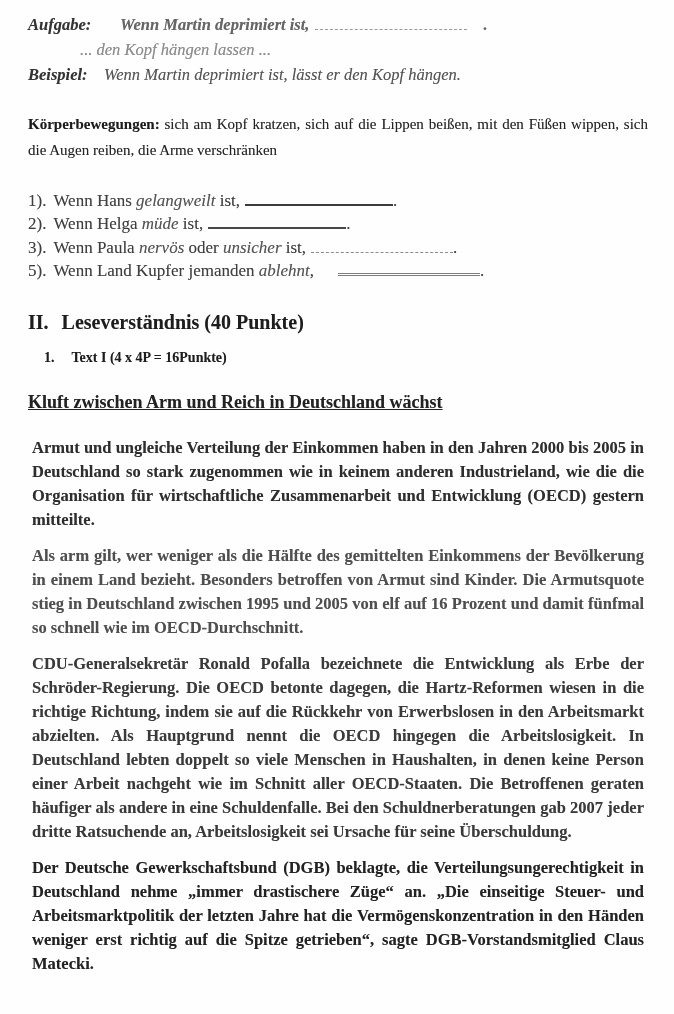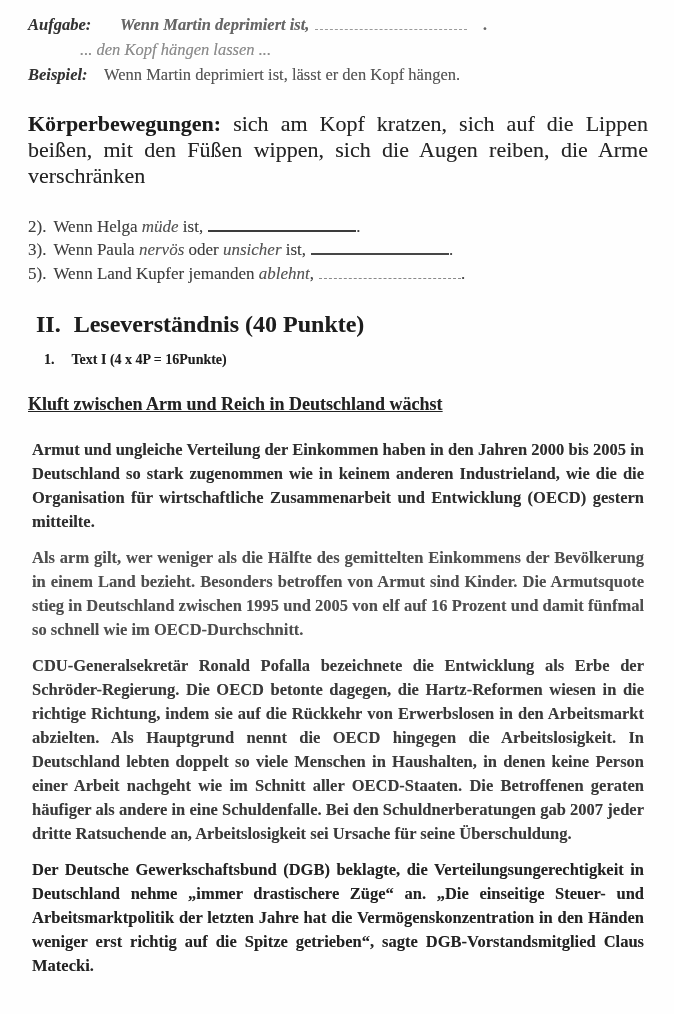--- a/index.html
+++ b/index.html
@@ -15,48 +15,48 @@
 
   
   .task { font-size: 16.5px; line-height: 25px; }
   .task-row .lbl {
     display: inline-block; min-width: 76px;
     font-weight: bold; font-style: italic; color: #333;
   }
   .task-row.first .sent { margin-left: 16px; font-weight: bold; }
   .task .sent { font-style: italic; color: #666; }
   .task-hint { font-style: italic; color: #8d8d8d; margin-left: 52px; }
-  .task .example { color: #555; }
+  .task .example { font-style: italic; color: #555; }
   .blank {
     display: inline-block; height: 0.8em; vertical-align: baseline;
   }
   .task-blank { width: 152px; border-bottom: 1.4px dashed #9a9a9a; margin-left: 6px; }
 
   
   .vocab {
-    margin: 24px 0 12px; font-size: 22px; line-height: 26px;
+    margin: 24px 0 12px; font-size: 15px; line-height: 26px;
     text-align: justify; color: #242424;
   }
   .vocab b { color: #1c1c1c; }
 
   
   .list { margin-top: 26px; font-size: 17px; color: #3f3f3f; }
   .item { line-height: 23.4px; white-space: nowrap; }
   .item .num { margin-right: 7px; }
   .item em { color: #555; }
   .item .blank { margin-left: 5px; }
   .item:nth-child(1) .blank { width: 148px; border-bottom: 2px solid #3c3c3c; }
   .item:nth-child(2) .blank { width: 138px; border-bottom: 2px solid #474747; }
   .item:nth-child(3) .blank { width: 142px; border-bottom: 1.4px dashed #8a8a8a; }
   .item:nth-child(4) .blank { width: 142px; margin-left: 24px; border-bottom: 3px double #7d7d7d; }
   .item:nth-child(5) .blank { width: 154px; margin-left: 13px; border-bottom: 2px solid #4a4a4a; }
 
   
   h2.sec {
-    margin: 26px 8px 0; font-size: 24px; line-height: 26px;
+    margin: 26px 0 0; font-size: 20px; line-height: 26px;
     font-weight: bold; color: #1d1d1d;
   }
   h2.sec .h-num { margin-right: 13px; }
   h3.subsec {
     margin: 11px 16px 0; font-size: 14px; line-height: 24px;
     font-weight: bold; color: #1d1d1d;
   }
   h3.subsec .h-num { margin-right: 17px; }
   h4.article-title {
     margin: 21px 0 22px; font-size: 18px; line-height: 23px;
@@ -85,20 +85,23 @@
     <div class="task-hint">... den Kopf hängen lassen ...</div>
     <div class="task-row">
       <span class="lbl">Beispiel:</span><span class="example">Wenn Martin deprimiert ist, lässt er den Kopf hängen.</span>
     </div>
   </div>
 
   <p class="vocab"><b>Körperbewegungen:</b><span> sich am Kopf kratzen, sich auf die Lippen beißen, mit den Füßen wippen, sich die Augen reiben, die Arme verschränken</span></p>
 
   <div class="list">
     <div class="item">
+      <span class="num">1).</span><span>Wenn Hans </span><em>gelangweilt</em><span></span><em></em><span> ist,</span><span class="blank"></span><span>.</span>
+    </div>
+    <div class="item">
       <span class="num">2).</span><span>Wenn Helga </span><em>müde</em><span></span><em></em><span> ist,</span><span class="blank"></span><span>.</span>
     </div>
     <div class="item">
       <span class="num">3).</span><span>Wenn Paula </span><em>nervös</em><span> oder </span><em>unsicher</em><span> ist,</span><span class="blank"></span><span>.</span>
     </div>
     <div class="item">
       <span class="num">5).</span><span>Wenn Land Kupfer jemanden </span><em>ablehnt</em><span></span><em></em><span>,</span><span class="blank"></span><span>.</span>
     </div>
   </div>
 

